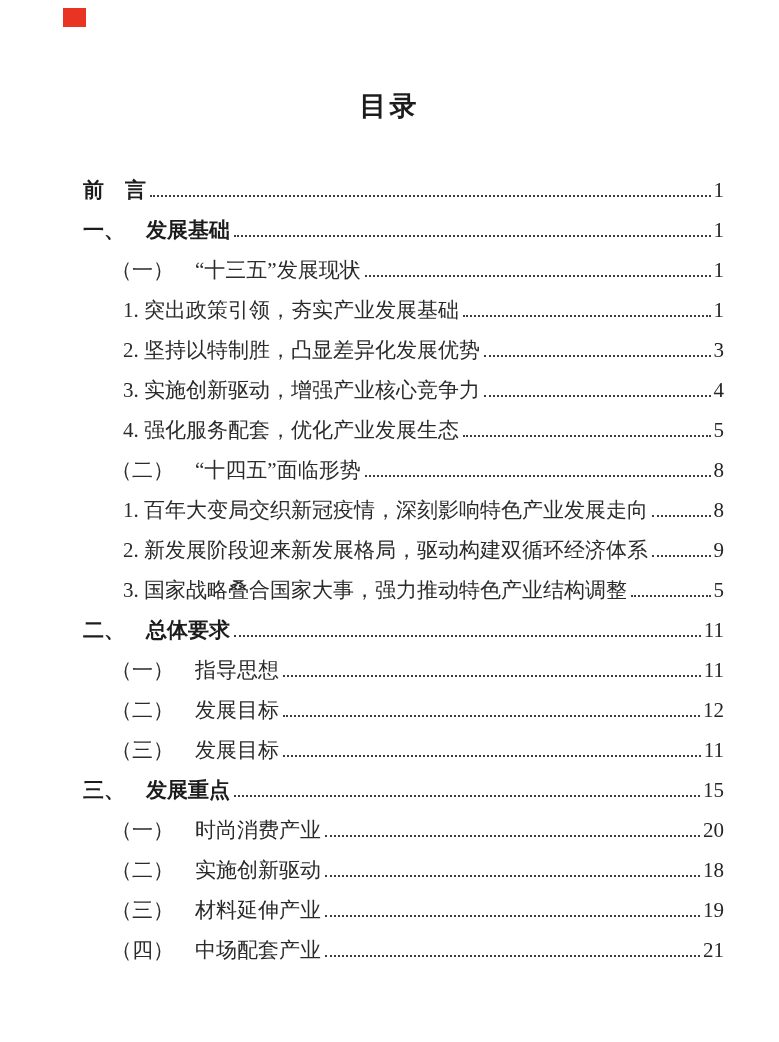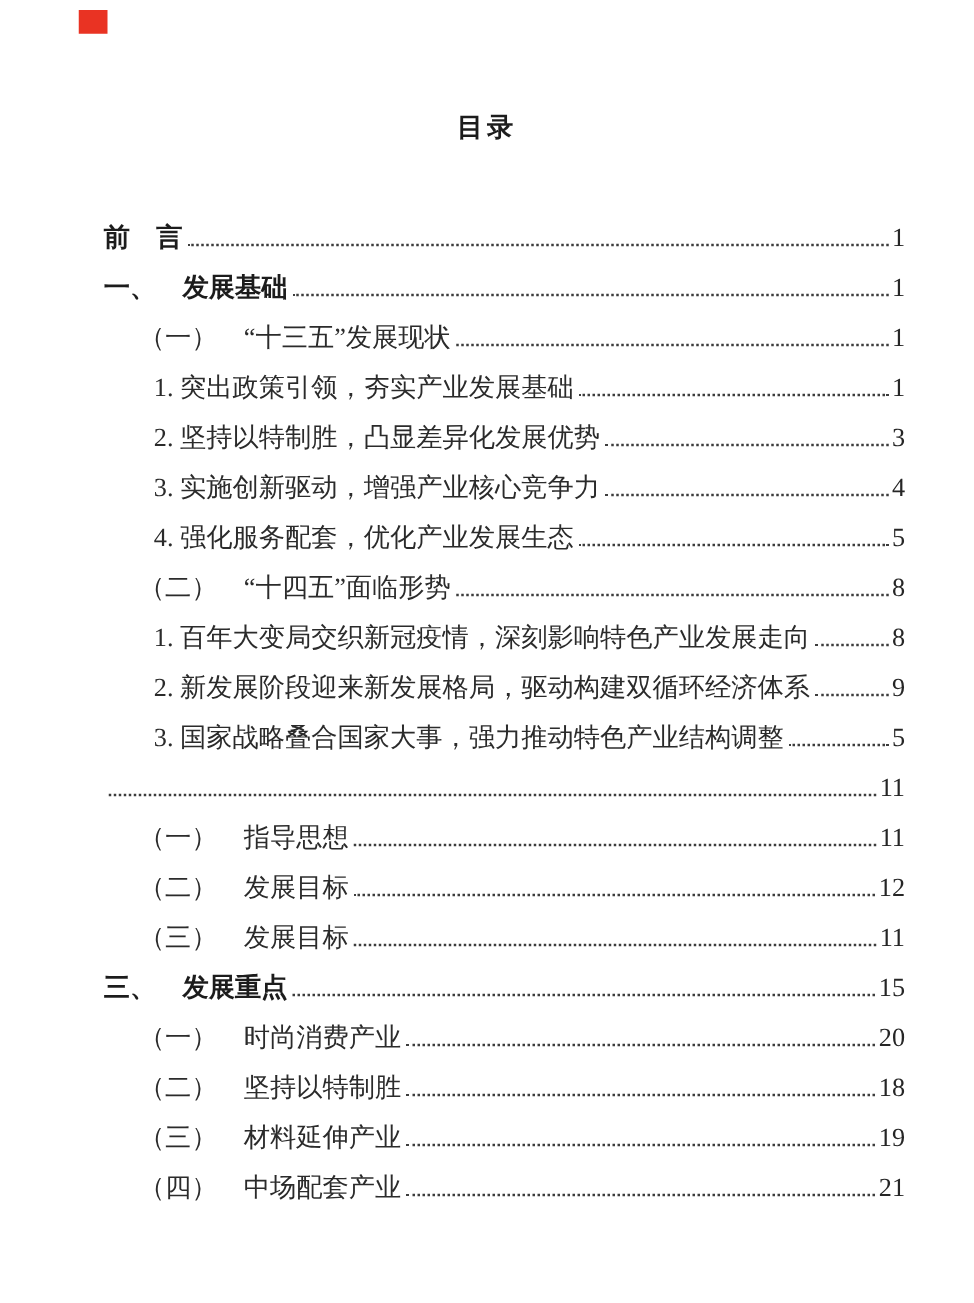--- a/index.html
+++ b/index.html
@@ -24,21 +24,21 @@
     height: 19px;
   }
   .doc-title {
     position: absolute;
     top: 88px;
     left: 0;
     width: 100%;
     text-align: center;
     font-family: "Liberation Sans", sans-serif;
     font-weight: bold;
-    font-size: 21px;
+    font-size: 27px;
     letter-spacing: 3px;
     color: #1c1c1c;
   }
   .toc {
     position: absolute;
     top: 170px;
     left: 70px;
     right: 55px;
   }
   .toc-row {
@@ -150,20 +150,21 @@
     <span class="page-num">9</span>
   </div>
 
   <div class="toc-row level-3">
     <span class="toc-label">3. 国家战略叠合国家大事，强力推动特色产业结构调整</span>
     <span class="dot-leader"></span>
     <span class="page-num">5</span>
   </div>
 
   <div class="toc-row level-1">
+    <span class="toc-label">二、　总体要求</span>
     <span class="dot-leader"></span>
     <span class="page-num">11</span>
   </div>
 
   <div class="toc-row level-2">
     <span class="toc-label">（一）　指导思想</span>
     <span class="dot-leader"></span>
     <span class="page-num">11</span>
   </div>
 
@@ -185,21 +186,21 @@
     <span class="page-num">15</span>
   </div>
 
   <div class="toc-row level-2">
     <span class="toc-label">（一）　时尚消费产业</span>
     <span class="dot-leader"></span>
     <span class="page-num">20</span>
   </div>
 
   <div class="toc-row level-2">
-    <span class="toc-label">（二）　坚持以特制胜</span>
+    <span class="toc-label">（二）　实施创新驱动</span>
     <span class="dot-leader"></span>
     <span class="page-num">18</span>
   </div>
 
   <div class="toc-row level-2">
     <span class="toc-label">（三）　材料延伸产业</span>
     <span class="dot-leader"></span>
     <span class="page-num">19</span>
   </div>
 

